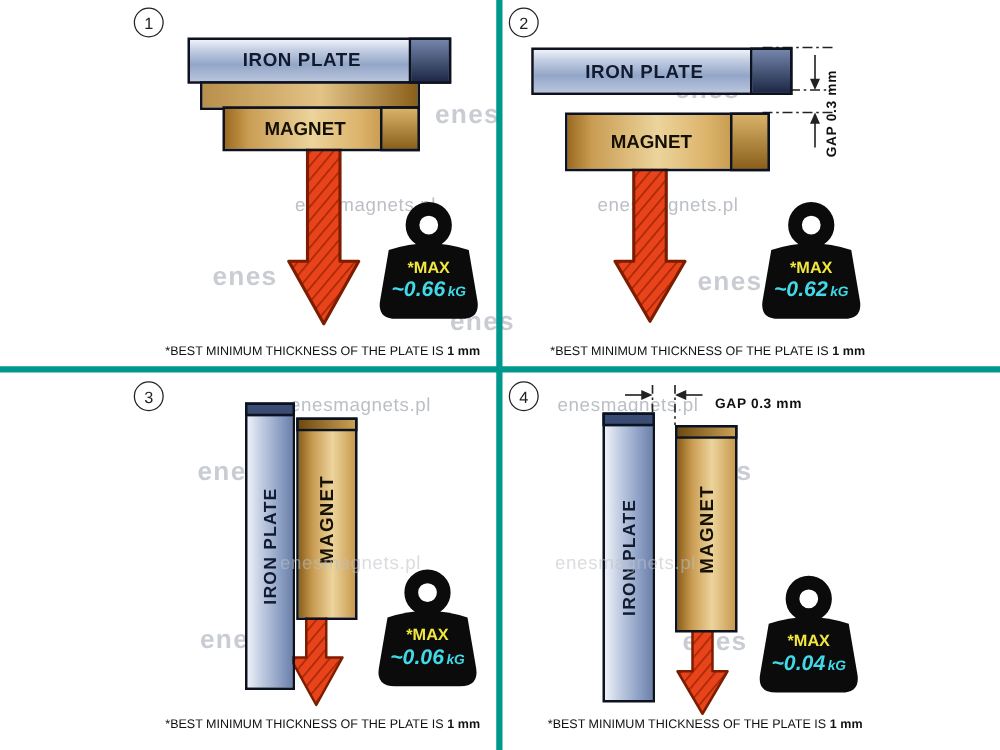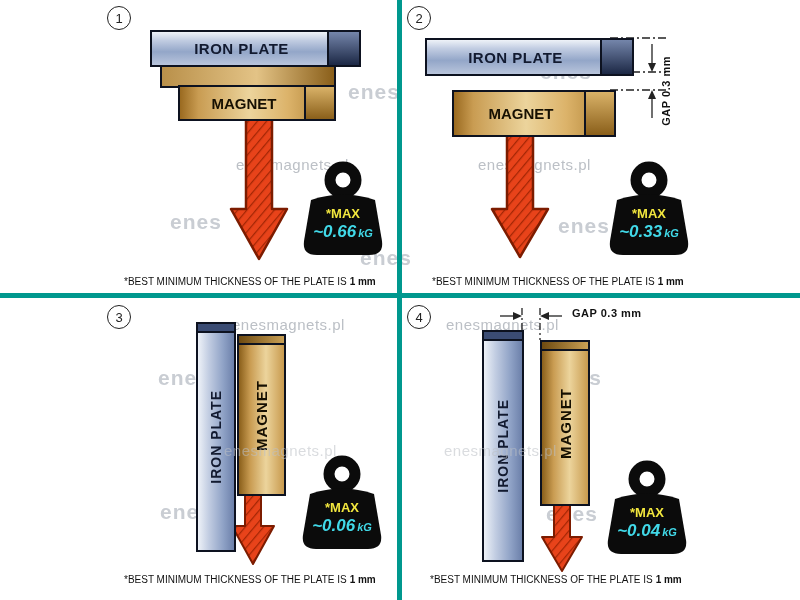--- a/index.html
+++ b/index.html
@@ -45,29 +45,29 @@
   .arrow{position:absolute;z-index:2;}
   .a1{left:227px;top:113px;} .a2{left:488px;top:131px;} .a3{left:230px;top:468px;} .a4{left:540px;top:499px;}
   
   .weight{position:absolute;width:90px;height:102px;z-index:2;}
   .w1{left:298px;top:161px;} .w2{left:604px;top:161px;} .w3{left:297px;top:455px;} .w4{left:602px;top:460px;}
   .wmax{position:absolute;top:45px;left:0;width:100%;text-align:center;color:#f2e73e;font-weight:bold;font-size:13px;}
   .wval{position:absolute;top:61px;left:0;width:100%;text-align:center;color:#41d9e8;
         font-weight:bold;font-style:italic;font-size:17px;}
   .wunit{font-size:11px;margin-left:2px;}
   
-  .caption{position:absolute;width:260px;text-align:left;white-space:nowrap;font-size:10px;color:#111;z-index:2;}
+  .caption{position:absolute;width:260px;text-align:right;white-space:nowrap;font-size:10px;color:#111;z-index:2;}
   .caption b{margin-left:3px;}
   .c1{left:124px;top:276px;} .c2{left:432px;top:276px;} .c3{left:124px;top:574px;} .c4{left:430px;top:574px;}
   
   .gapdim{position:absolute;z-index:2;}
   .g2{left:608px;top:30px;} .g4{left:496px;top:304px;}
   .gaplabel{position:absolute;font-size:11px;font-weight:bold;color:#111;z-index:2;letter-spacing:.5px;}
   .gl2{left:660px;top:56px;writing-mode:vertical-rl;transform:rotate(180deg);}
-  .gl4{left:572px;top:307px;}
+  .gl4{left:572px;top:317px;}
   
   .wm{position:absolute;z-index:1;user-select:none;}
   .wm-logo{font-size:21px;font-weight:bold;color:#c9cdd3;letter-spacing:1px;}
   .wm-site{font-size:15px;color:#bcc0c6;letter-spacing:.5px;}
   .wm-front{z-index:4;opacity:.55;}
   .wm-a{left:166px;top:54px;} .wm-b{left:348px;top:80px;} .wm-c{left:236px;top:156px;}
   .wm-d{left:170px;top:210px;} .wm-e{left:360px;top:246px;} .wm-f{left:540px;top:60px;}
   .wm-g{left:478px;top:156px;} .wm-h{left:558px;top:214px;} .wm-i{left:232px;top:316px;}
   .wm-j{left:446px;top:316px;} .wm-k{left:158px;top:366px;} .wm-l{left:550px;top:366px;}
   .wm-m{left:224px;top:442px;} .wm-n{left:444px;top:442px;} .wm-o{left:160px;top:500px;}
@@ -170,21 +170,21 @@
       <svg width="64" height="128" viewBox="0 0 64 128">
           <path d="M19,2 L45,2 L45,78 L60,78 L32,126 L4,78 L19,78 Z" fill="url(#redhatch)" stroke="#7c1c00" stroke-width="2.5" stroke-linejoin="round"></path>
         </svg>
     </div>
     <div class="weight w2">
       <svg width="90" height="102" viewBox="0 0 90 102">
         <circle cx="45" cy="19" r="13" fill="none" stroke="#0b0b0b" stroke-width="11"></circle>
         <path d="M13,39 Q45,28 77,39 L84,80 Q86,94 71,94 L19,94 Q4,94 6,80 Z" fill="#0b0b0b"></path>
       </svg>
       <span class="wmax">*MAX</span>
-      <div class="wval"><span>~0.33</span><span class="wunit">kG</span></div>
+      <div class="wval"><span>~0.62</span><span class="wunit">kG</span></div>
     </div>
     <div class="caption c2">
       <span>*BEST MINIMUM THICKNESS OF THE PLATE IS</span><b>1 mm</b>
     </div>
   </div>
 
   <div class="panel">
     <div class="badge n3">
         <span>3</span>
       </div>

